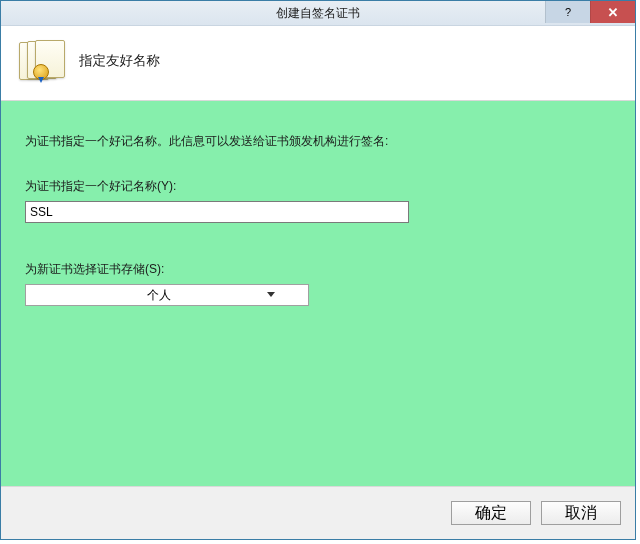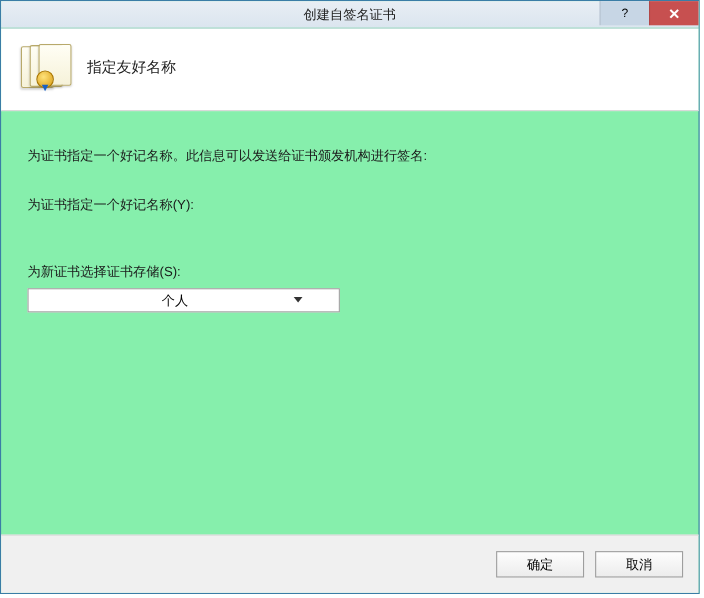--- a/index.html
+++ b/index.html
@@ -180,21 +180,21 @@
     justify-content: flex-end;
     align-items: center;
     padding-right: 14px;
     gap: 10px;
   }
   .btn {
     min-width: 80px;
     height: 24px;
     background: linear-gradient(to bottom, #fdfdfd, #ececec);
     border: 1px solid #9e9e9e;
-    font-size: 12px;
+    font-size: 16px;
     font-family: inherit;
     padding: 0 12px;
     cursor: default;
   }
 </style>
 </head>
 <body>
 
 <div class="window">
 
@@ -217,20 +217,21 @@
       <div class="cert c3"></div>
       <div class="seal"></div>
     </div>
     <div class="header-title">指定友好名称</div>
   </div>
 
   <div class="body">
     <div class="instruction">为证书指定一个好记名称。此信息可以发送给证书颁发机构进行签名:</div>
 
     <div class="field-label">为证书指定一个好记名称(Y):</div>
+    <input type="text" class="text-input" value="SSL" style="">
 
     <div class="spacer"></div>
 
     <div class="field-label">为新证书选择证书存储(S):</div>
     <div class="select-wrap">
       <button type="button" class="select">个人</button>
       <div class="select-caret"></div>
     </div>
   </div>
 

